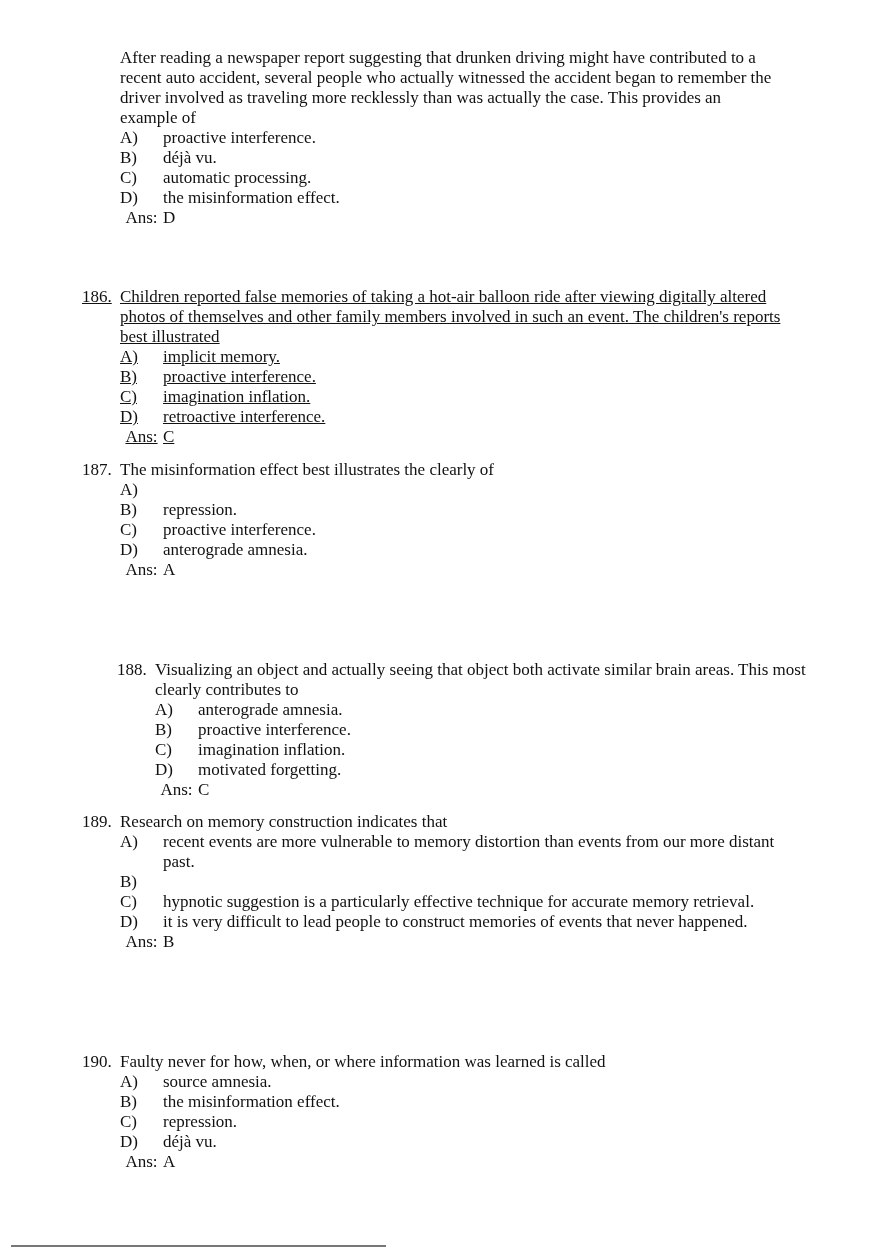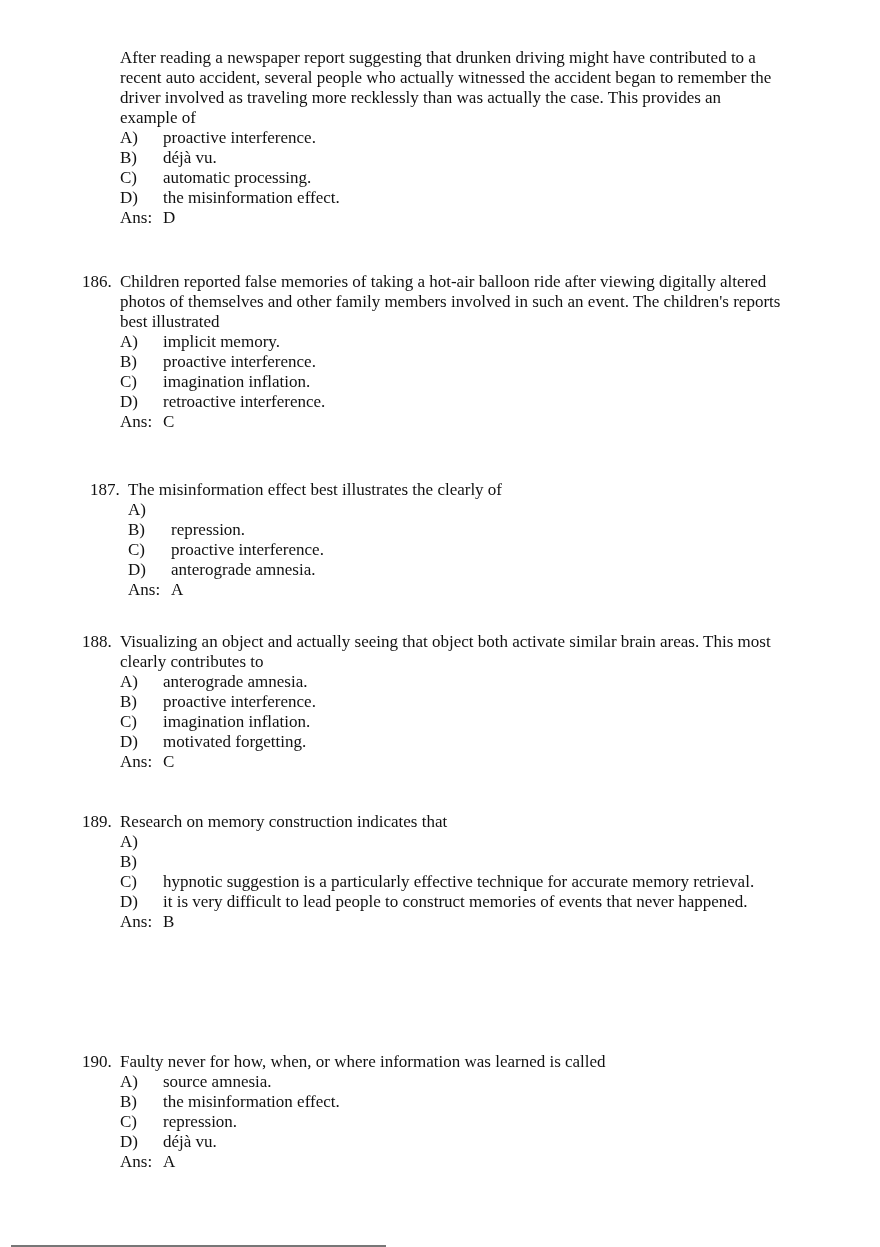--- a/index.html
+++ b/index.html
@@ -9,21 +9,21 @@
       font-size: 17px; color: #111; line-height: 20px;
     }
     .q { position: absolute; left: 82px; width: 700px; }
     .stem { display: flex; }
     .num { width: 38px; flex: none; }
     .stem-text { flex: 1; }
     .stem.nonum { padding-left: 38px; }
     .opt { display: flex; padding-left: 38px; }
     .opt-label { width: 43px; flex: none; }
     .opt-text { flex: 1; }
-    .ans { display: flex; padding-left: 38px; }
+    .ans { display: flex; padding-left: 38px; text-align: center; }
     .ans-label { width: 43px; flex: none; }
     .footer-line {
       position: absolute; left: 11px; top: 1245px; width: 375px; height: 2px; background: #777;
     }
   </style>
 </head>
 <body>
 
 <div class="q" style="top:48px;">
   <div class="stem nonum">
@@ -44,21 +44,21 @@
   <div class="opt">
       <span class="opt-label">D)</span>
       <span class="opt-text">the misinformation effect.</span>
     </div>
   <div class="ans">
       <span class="ans-label">Ans:</span>
       <span>D</span>
     </div>
 </div>
 
-<div class="q" style="top:272px;">
+<div class="q" style="top:287px;text-decoration:underline;">
   <div class="stem">
     <span class="num">186.</span>
     <span class="stem-text">Children reported false memories of taking a hot-air balloon ride after viewing digitally altered photos of themselves and other family members involved in such an event. The children's reports best illustrated</span>
   </div>
   <div class="opt">
       <span class="opt-label">A)</span>
       <span class="opt-text">implicit memory.</span>
     </div>
   <div class="opt">
       <span class="opt-label">B)</span>
@@ -71,21 +71,21 @@
   <div class="opt">
       <span class="opt-label">D)</span>
       <span class="opt-text">retroactive interference.</span>
     </div>
   <div class="ans">
       <span class="ans-label">Ans:</span>
       <span>C</span>
     </div>
 </div>
 
-<div class="q" style="top:480px;margin-left:8px;">
+<div class="q" style="top:460px;">
   <div class="stem">
     <span class="num">187.</span>
     <span class="stem-text">The misinformation effect best illustrates the clearly of</span>
   </div>
   <div class="opt">
       <span class="opt-label">A)</span>
     </div>
   <div class="opt">
       <span class="opt-label">B)</span>
       <span class="opt-text">repression.</span>
@@ -97,21 +97,21 @@
   <div class="opt">
       <span class="opt-label">D)</span>
       <span class="opt-text">anterograde amnesia.</span>
     </div>
   <div class="ans">
       <span class="ans-label">Ans:</span>
       <span>A</span>
     </div>
 </div>
 
-<div class="q" style="top:632px;">
+<div class="q" style="top:660px;margin-left:35px;">
   <div class="stem">
     <span class="num">188.</span>
     <span class="stem-text">Visualizing an object and actually seeing that object both activate similar brain areas. This most clearly contributes to</span>
   </div>
   <div class="opt">
       <span class="opt-label">A)</span>
       <span class="opt-text">anterograde amnesia.</span>
     </div>
   <div class="opt">
       <span class="opt-label">B)</span>
@@ -131,20 +131,21 @@
     </div>
 </div>
 
 <div class="q" style="top:812px;">
   <div class="stem">
     <span class="num">189.</span>
     <span class="stem-text">Research on memory construction indicates that</span>
   </div>
   <div class="opt">
       <span class="opt-label">A)</span>
+      <span class="opt-text">recent events are more vulnerable to memory distortion than events from our more distant past.</span>
     </div>
   <div class="opt">
       <span class="opt-label">B)</span>
     </div>
   <div class="opt">
       <span class="opt-label">C)</span>
       <span class="opt-text">hypnotic suggestion is a particularly effective technique for accurate memory retrieval.</span>
     </div>
   <div class="opt">
       <span class="opt-label">D)</span>

